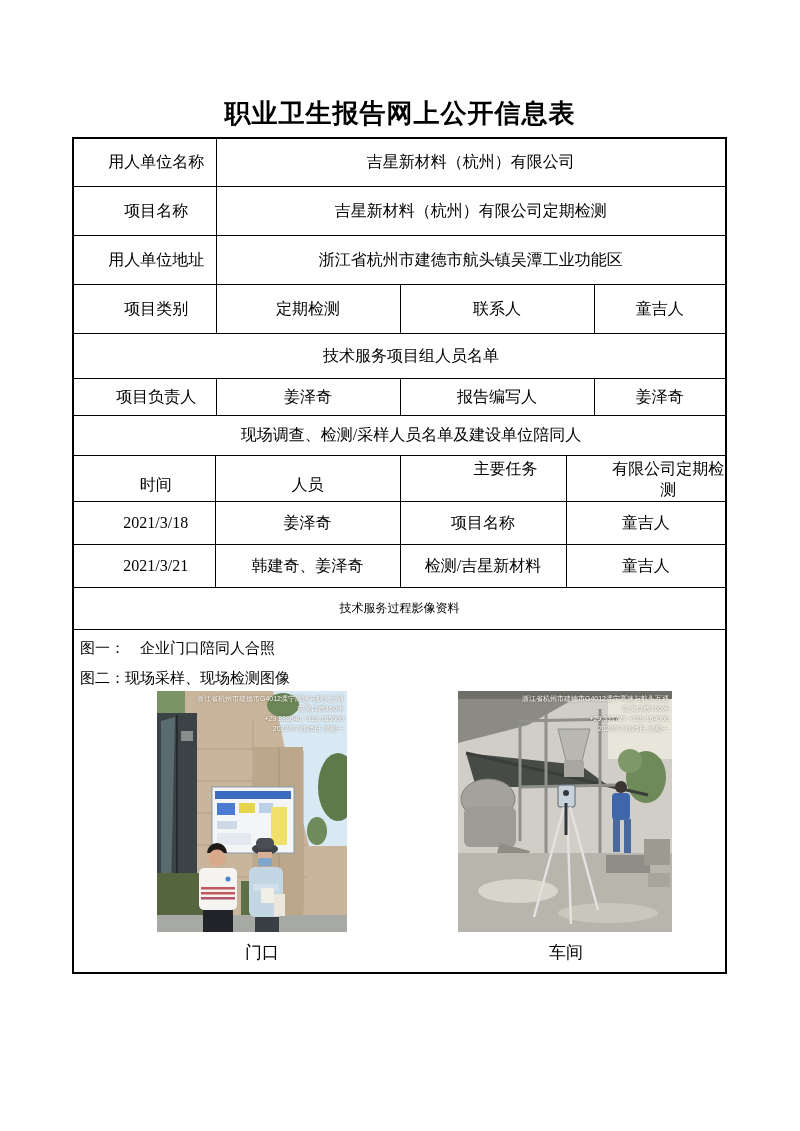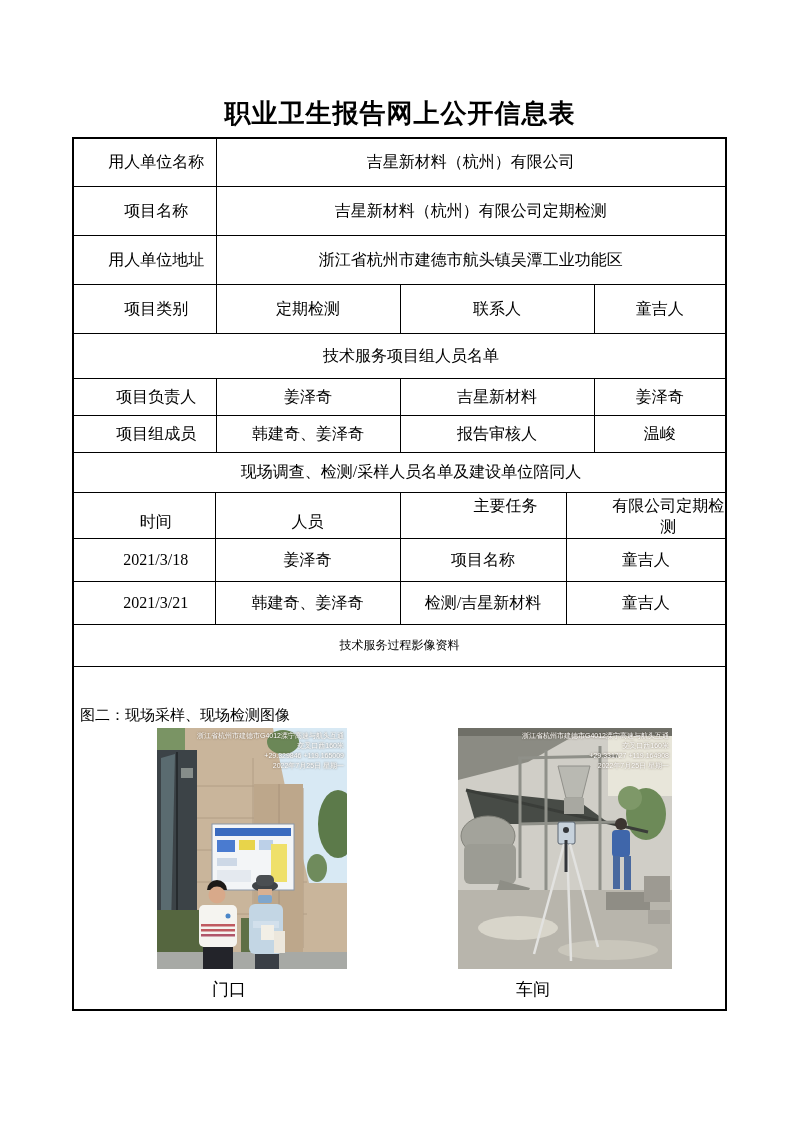--- a/index.html
+++ b/index.html
@@ -36,21 +36,21 @@
 
   .photo { position:absolute; top:61px; overflow:hidden; }
   .photo1 { left:83px;  width:190px; height:241px; }
   .photo2 { left:384px; width:214px; height:241px; }
   .photo svg { display:block; }
   .wm { position:absolute; top:3px; right:3px; width:96%; text-align:right;
         color:#fff; font-size:7px; line-height:10px;
         font-family:"Liberation Sans", sans-serif;
         text-shadow:0 0 2px rgba(60,40,20,.75); }
 
-  .photo-label { position:absolute; top:311px; width:100px; text-align:center; font-size:17px; }
+  .photo-label { position:absolute; top:311px; width:100px; text-align:right; font-size:17px; }
   .pl1 { left:105px; }
   .pl2 { left:409px; }
 </style>
 </head>
 <body>
 
 <div class="page">
 
   <div class="doc-title">职业卫生报告网上公开信息表</div>
 
@@ -81,28 +81,22 @@
         <td>定期检测</td>
         <td>联系人</td>
         <td>童吉人</td>
       </tr>
       <tr class="h44">
         <td colspan="4">技术服务项目组人员名单</td>
       </tr>
       <tr class="h36">
         <td>项目负责人</td>
         <td>姜泽奇</td>
-        <td>吉星新材料</td>
+        <td>报告编写人</td>
         <td>姜泽奇</td>
-      </tr>
-      <tr class="h36">
-        <td>项目组成员</td>
-        <td>韩建奇、姜泽奇</td>
-        <td>报告审核人</td>
-        <td>温峻</td>
       </tr>
       <tr class="h39">
         <td colspan="4">现场调查、检测/采样人员名单及建设单位陪同人</td>
       </tr>
     </tbody>
       </table>
 
     <table class="t t-lower">
       <colgroup>
           <col style="width:141px">
@@ -128,20 +122,21 @@
         <td>韩建奇、姜泽奇</td>
         <td>检测/吉星新材料</td>
         <td>童吉人</td>
       </tr>
     </tbody>
       </table>
 
     <div class="media-head">技术服务过程影像资料</div>
 
     <div class="media-section">
+      <div class="caption cap1">图一：　企业门口陪同人合照</div>
       <div class="caption cap2">图二：现场采样、现场检测图像</div>
 
       <div class="photo photo1">
         <svg width="190" height="241" viewBox="0 0 190 241">
           <rect x="0" y="0" width="190" height="241" fill="#c9b59b"></rect>
 
           <polygon points="116,0 190,0 190,155 152,155 128,58" fill="#d8e9f4"></polygon>
           <rect x="0" y="0" width="28" height="34" fill="#7a9464"></rect>
           <ellipse cx="126" cy="14" rx="16" ry="12" fill="#6b8757"></ellipse>
           <ellipse cx="181" cy="96" rx="20" ry="34" fill="#5c7a4a"></ellipse>

